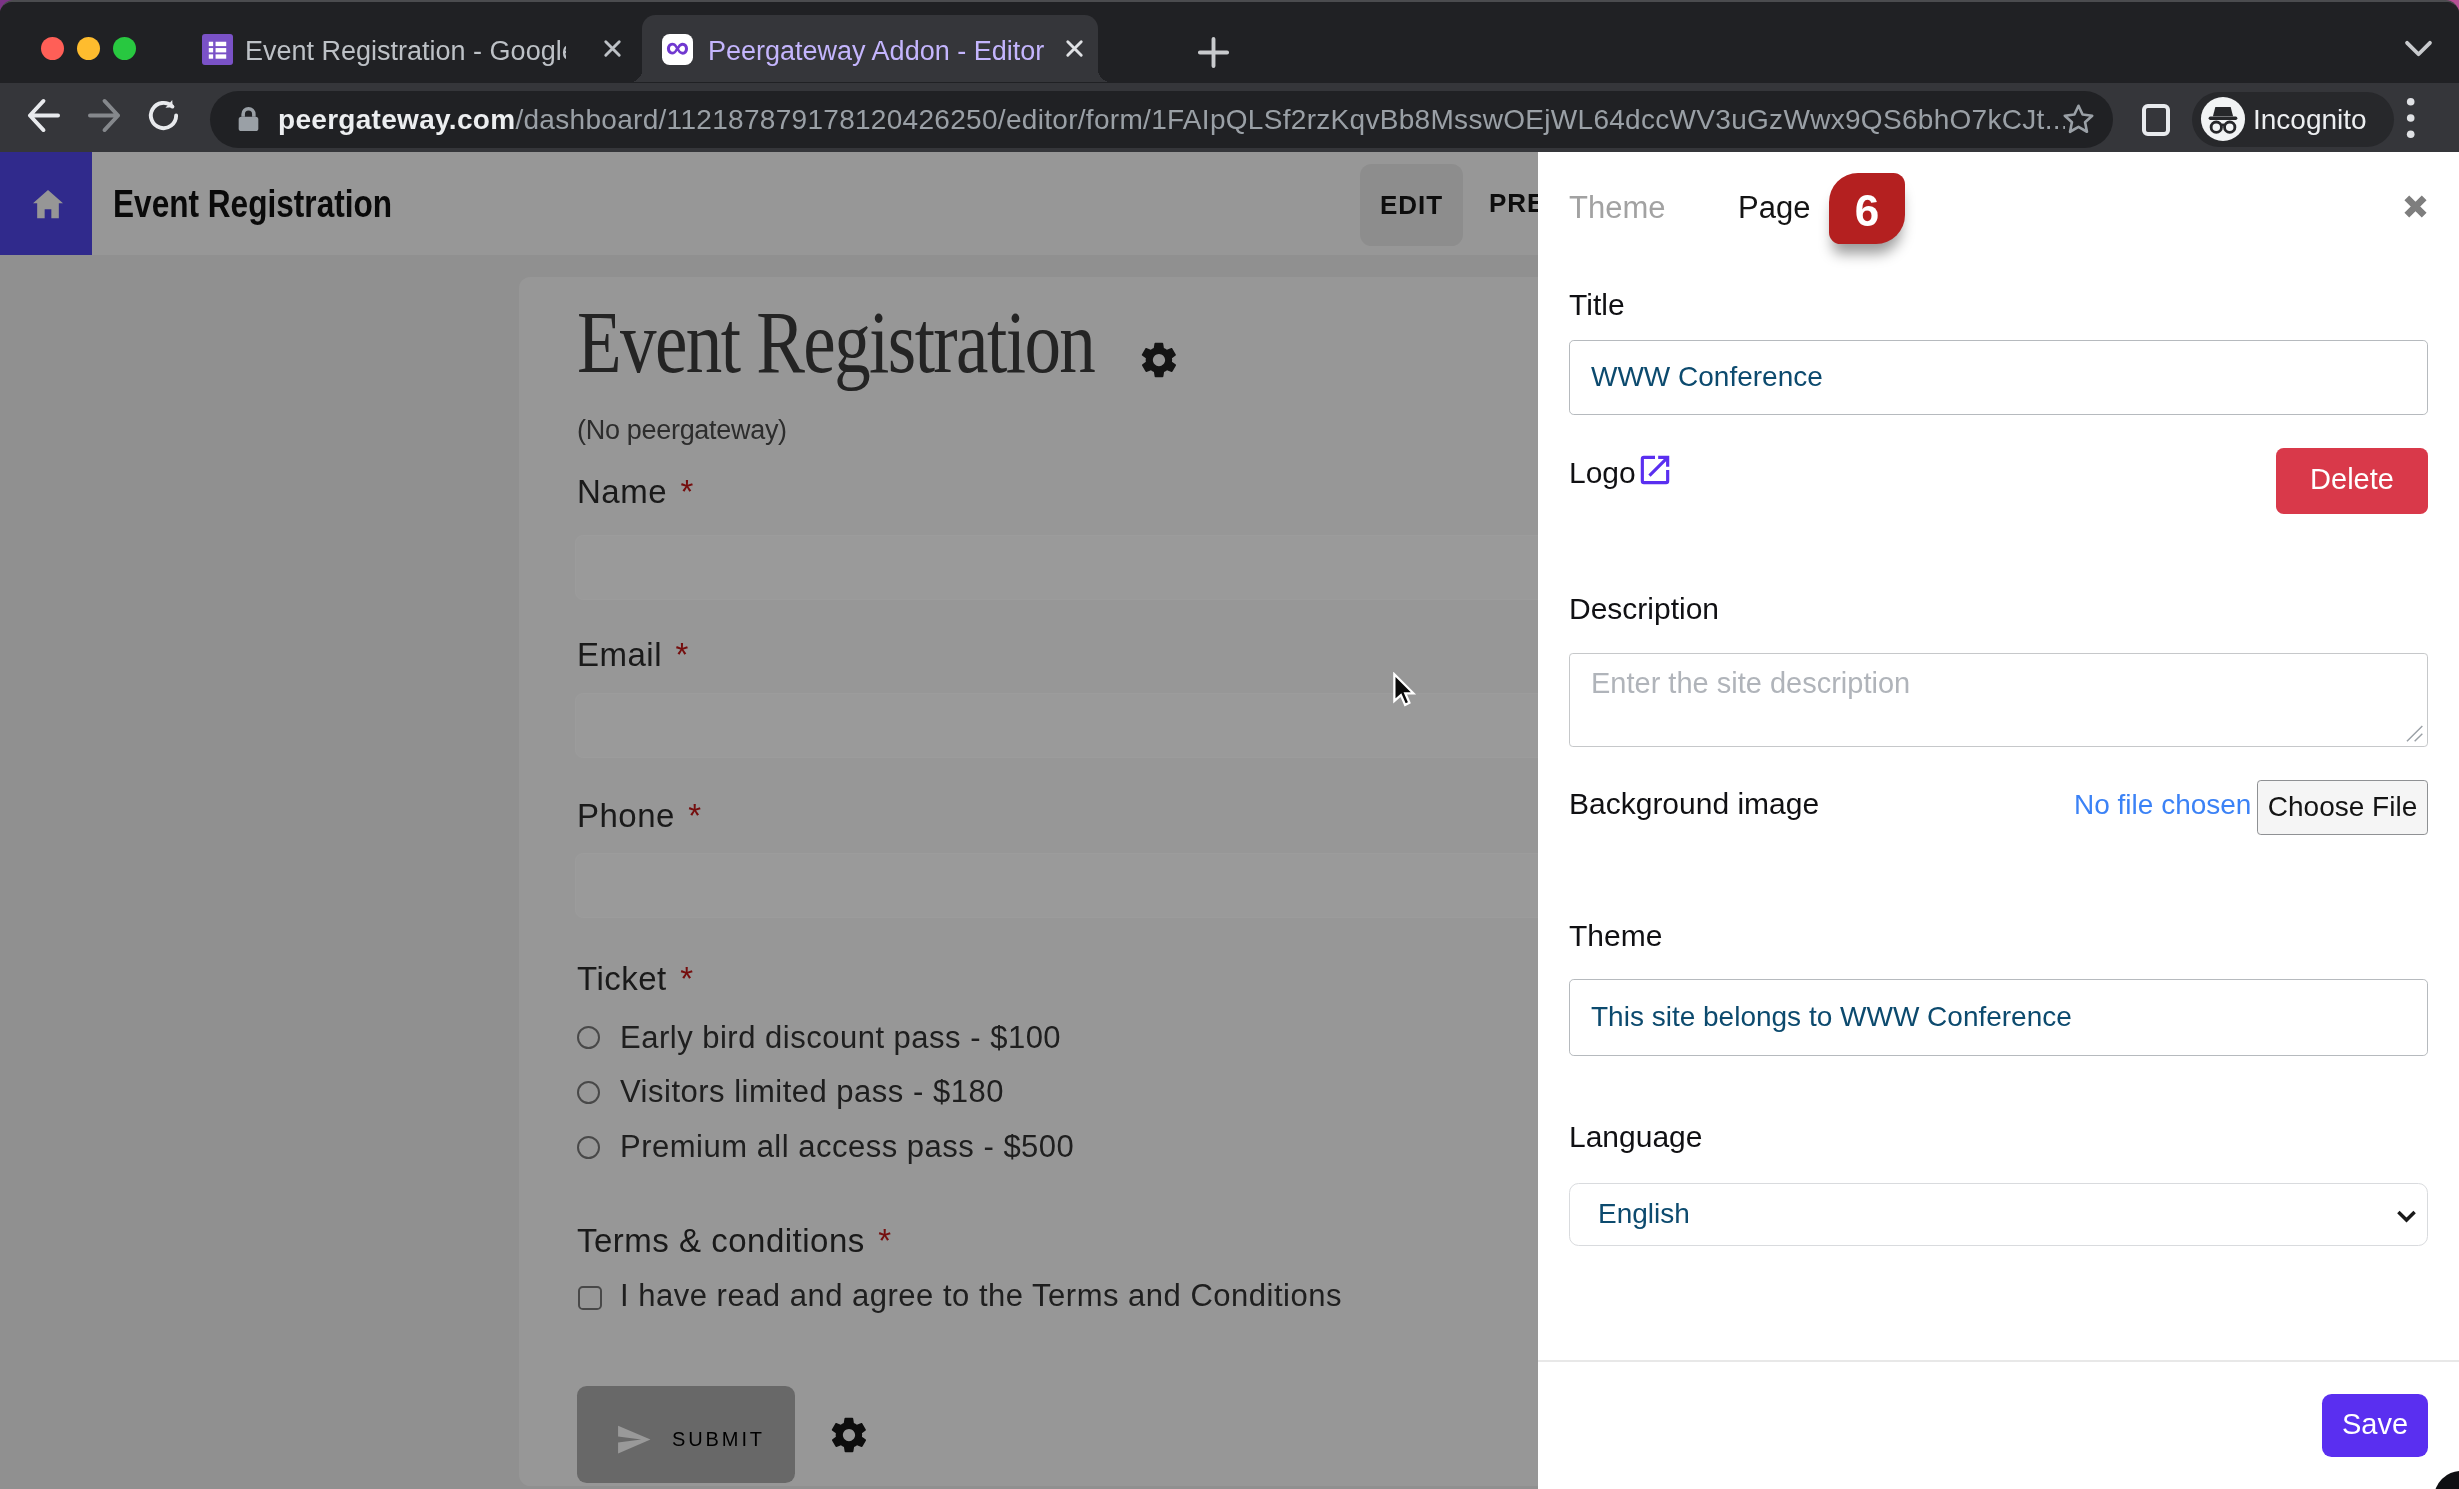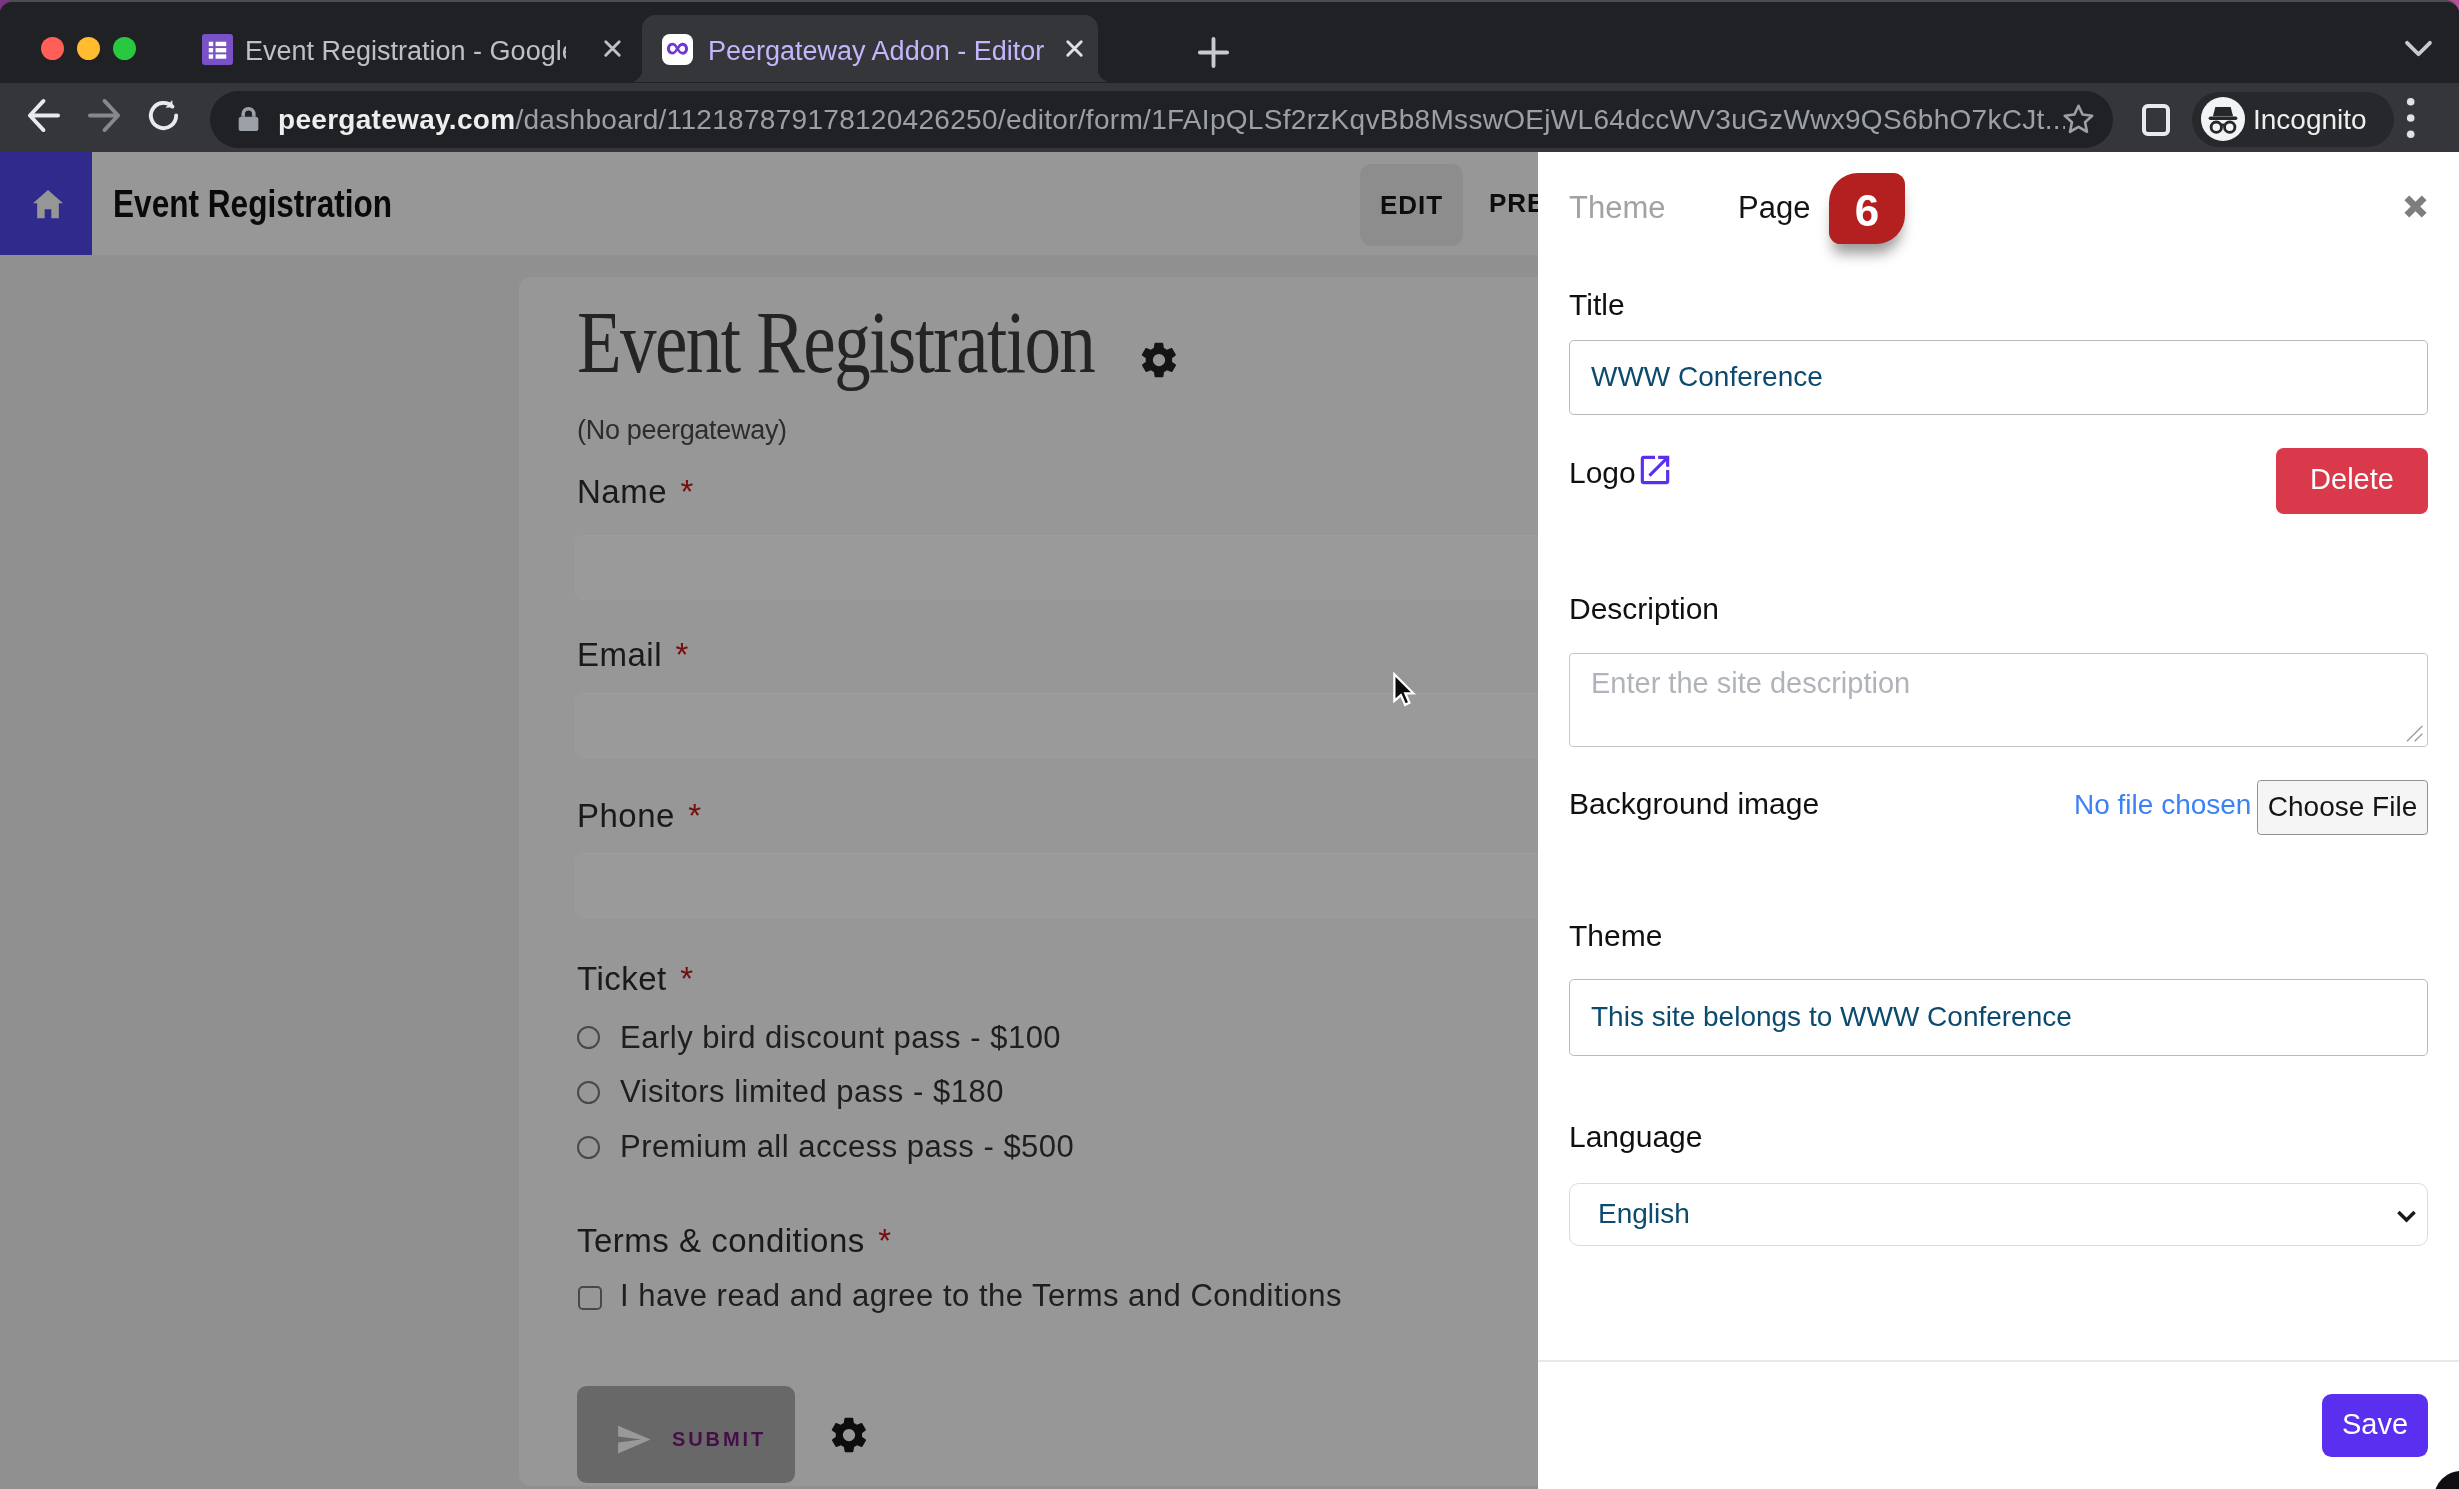--- a/index.html
+++ b/index.html
@@ -48,21 +48,21 @@
   #card { position:absolute; left:519px; top:125px; width:1902px; height:1209px; background:#f7f7f7; border-radius:11.5px; }
   .ftitle { position:absolute; left:58px; top:15.4px; font-family:"Liberation Serif",serif; font-size:88px; color:#3c3c3c; white-space:nowrap; transform:scaleX(0.83); transform-origin:left top; letter-spacing:-1.9px; }
   .nodesc { position:absolute; left:58px; top:138px; font-size:27px; letter-spacing:-0.3px; color:#4a4a4a; }
   .flabel { position:absolute; left:58px; font-size:33px; font-weight:500; color:#2b2b2b; letter-spacing:0.5px; }
   .flabel i { font-style:normal; color:#c01818; margin-left:13.4px; }
   .finput { position:absolute; left:56px; width:1827px; height:65px; background:#fcfcfc; border:1.9px solid #fff; border-radius:7.7px; }
   .radio { position:absolute; left:58px; width:23px; height:23px; border:2.9px solid #777; border-radius:50%; background:transparent; }
   .rlabel { position:absolute; left:101px; font-size:31px; color:#333; letter-spacing:0.5px; }
   .checkbox { position:absolute; left:59px; width:24px; height:24px; border:2.9px solid #777; border-radius:4.8px; }
   #submit { position:absolute; left:58px; top:1109px; width:218px; height:97px; background:#ababab; border-radius:9.6px; }
-  #submit span { position:absolute; left:95px; top:42px; font-size:20px; font-weight:bold; color:#701a75; letter-spacing:2.9px; }
+  #submit span { position:absolute; left:95px; top:42px; font-size:20px; font-weight:normal; color:#000000; letter-spacing:2.9px; }
 
   
   #dim { position:absolute; left:0; top:0; width:2459px; height:1339px; background:rgba(0,0,0,0.39); }
 
   
   #panel { position:absolute; left:1538px; top:0; width:921px; height:1339px; background:#fff; }
   .ptab { position:absolute; font-size:31px; }
   #ptheme { left:31px; top:38px; color:#a2a2a2; }
   #ppage { left:200px; top:38px; color:#141414; font-weight:500; }
   #badge { position:absolute; left:291px; top:21px; width:76px; height:71px; background:#b42020; border-radius:29px 11.5px 29px 11.5px; box-shadow:0 13.4px 13.4px -3.8px rgba(0,0,0,0.4); }

